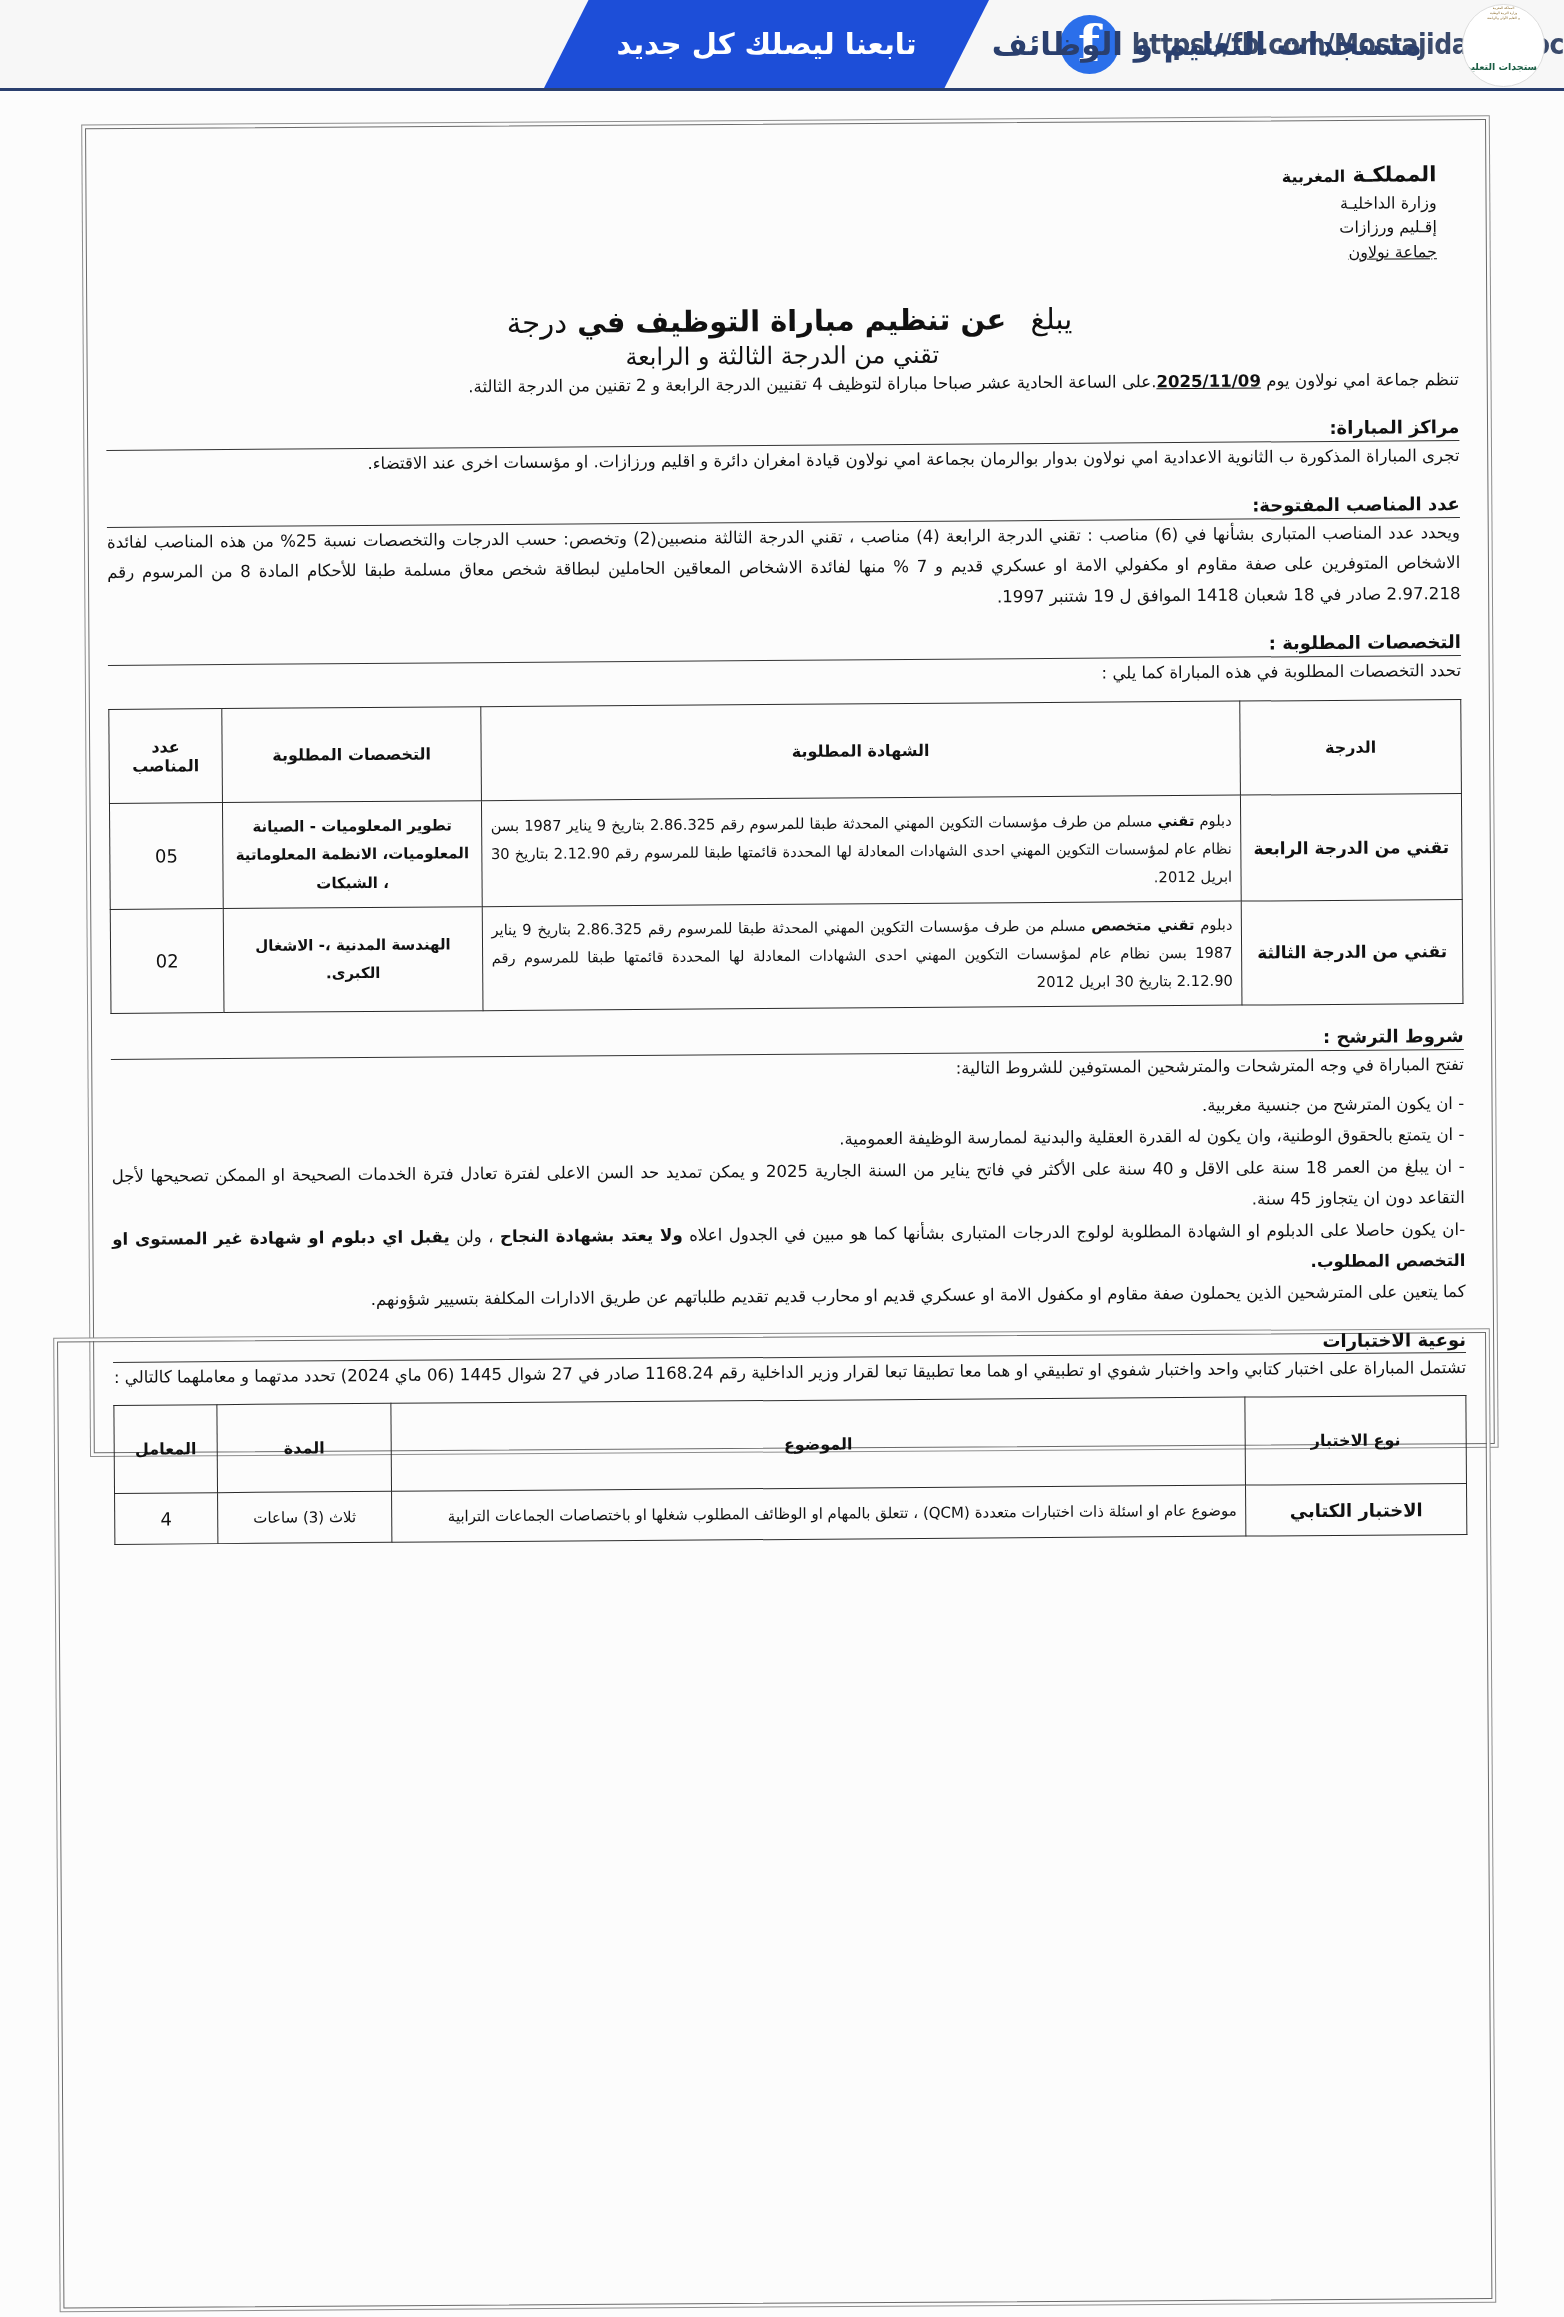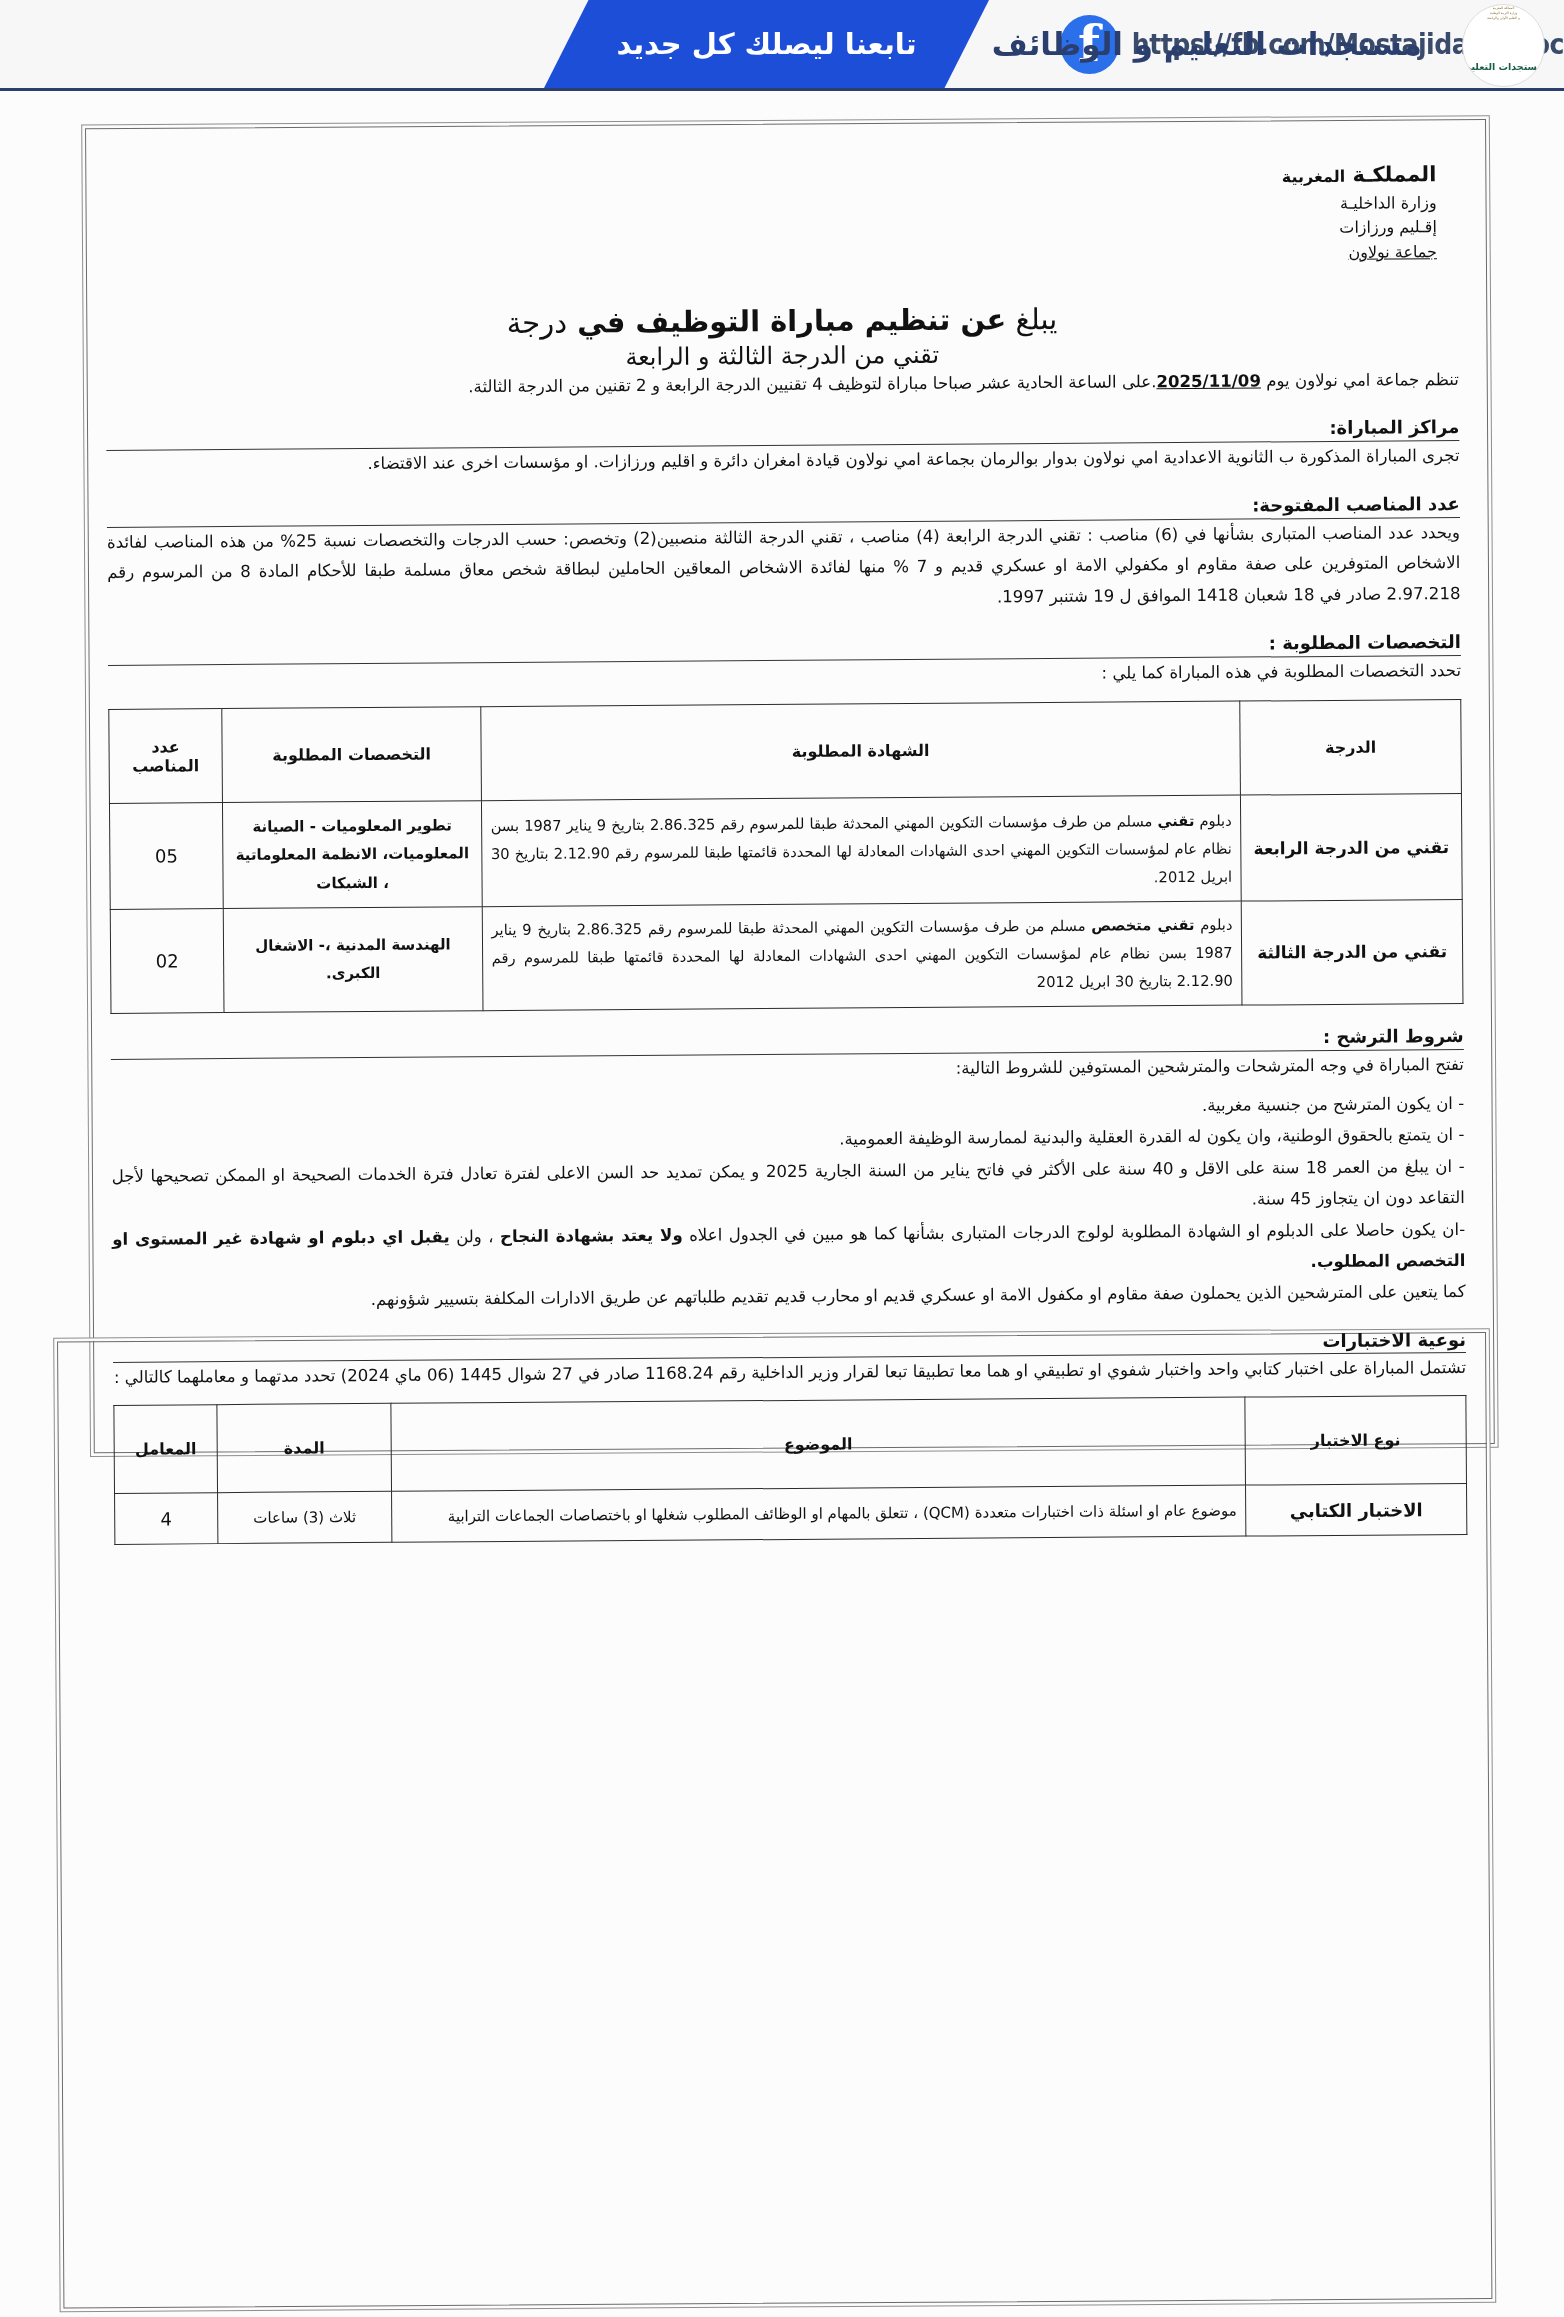--- a/index.html
+++ b/index.html
@@ -83,21 +83,21 @@
     text-align:right;padding-right:21px;margin-top:38px;line-height:1.55;
   }
   .org-l1{font-size:21px;font-weight:bold;}
   .org-l1 small{font-size:16px;font-weight:600;margin-left:14px;}
   .org-l2{font-size:16px;letter-spacing:0.9px;}
   .org-l3{font-size:16px;letter-spacing:0.9px;}
   .org-l4{font-size:16px;letter-spacing:0.9px;text-decoration:underline;}
 
   .title-block{text-align:center;margin-top:34px;}
   .title-1{font-size:29px;font-weight:bold;}
-  .title-1 .thin{font-weight:normal;}
+  .title-1 .thin{font-weight:normal;margin-left:15px;}
   .title-2{font-size:24px;margin-top:3.8px;}
 
   p.para{font-size:16.6px;line-height:1.85;margin:0;text-align:justify;}
   .sec-head{
     font-size:18px;font-weight:bold;text-align:right;margin-top:21px;
     border-bottom:1.5px solid #333;padding-bottom:2.8px;
   }
   .date-u{text-decoration:underline;font-weight:bold;}
   .mt6{margin-top:7.6px;}
   .mt14{margin-top:15px;}

